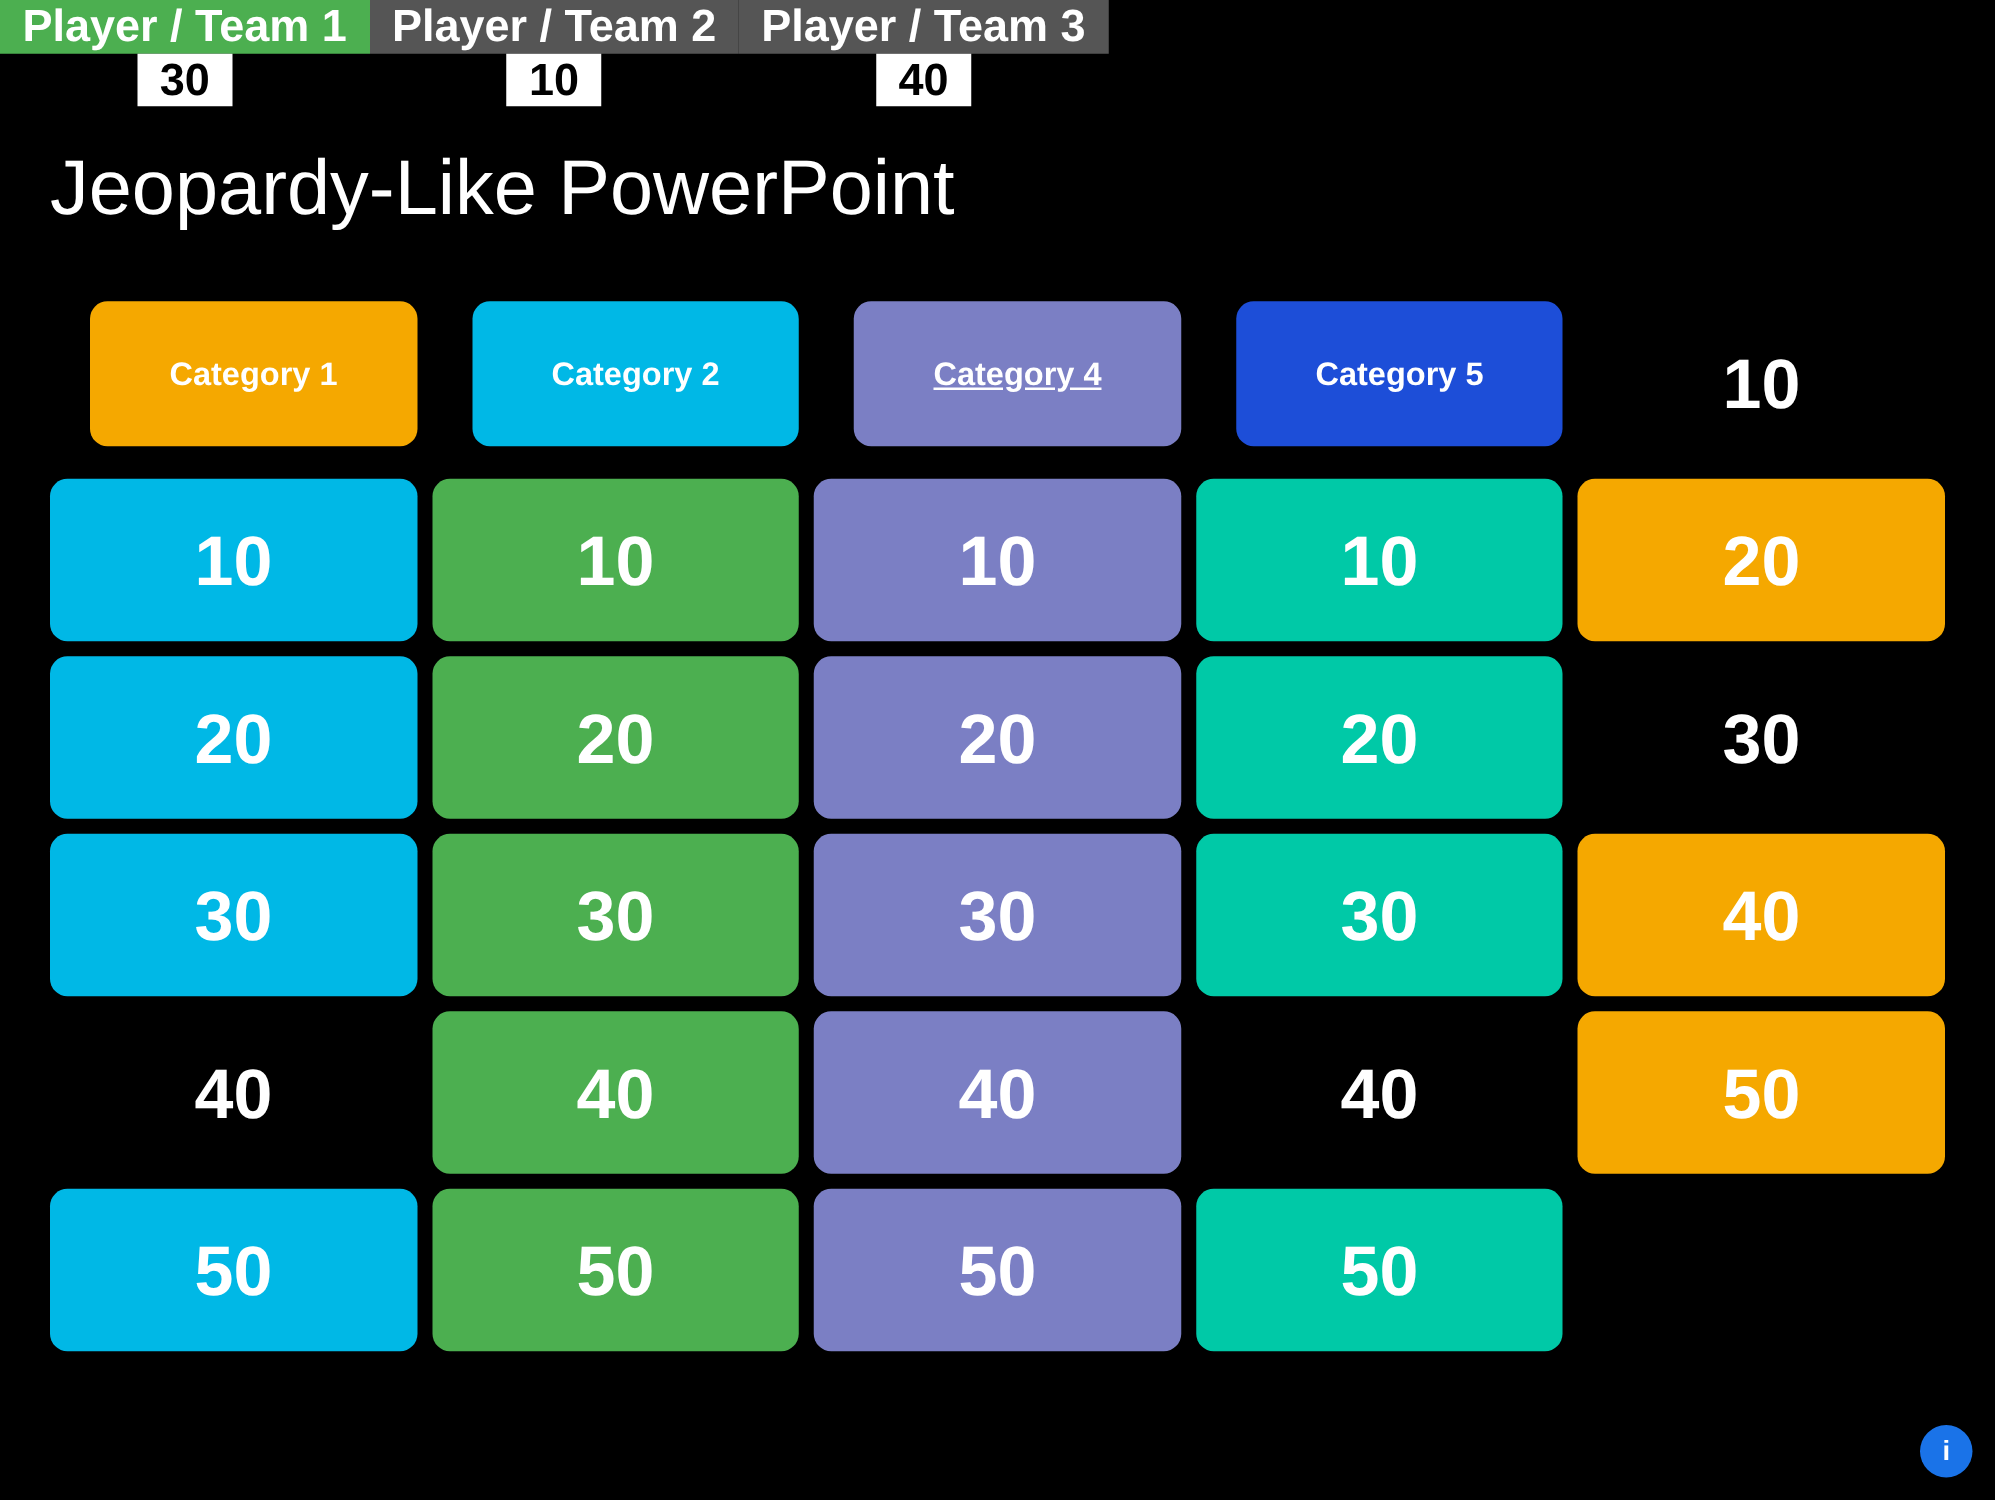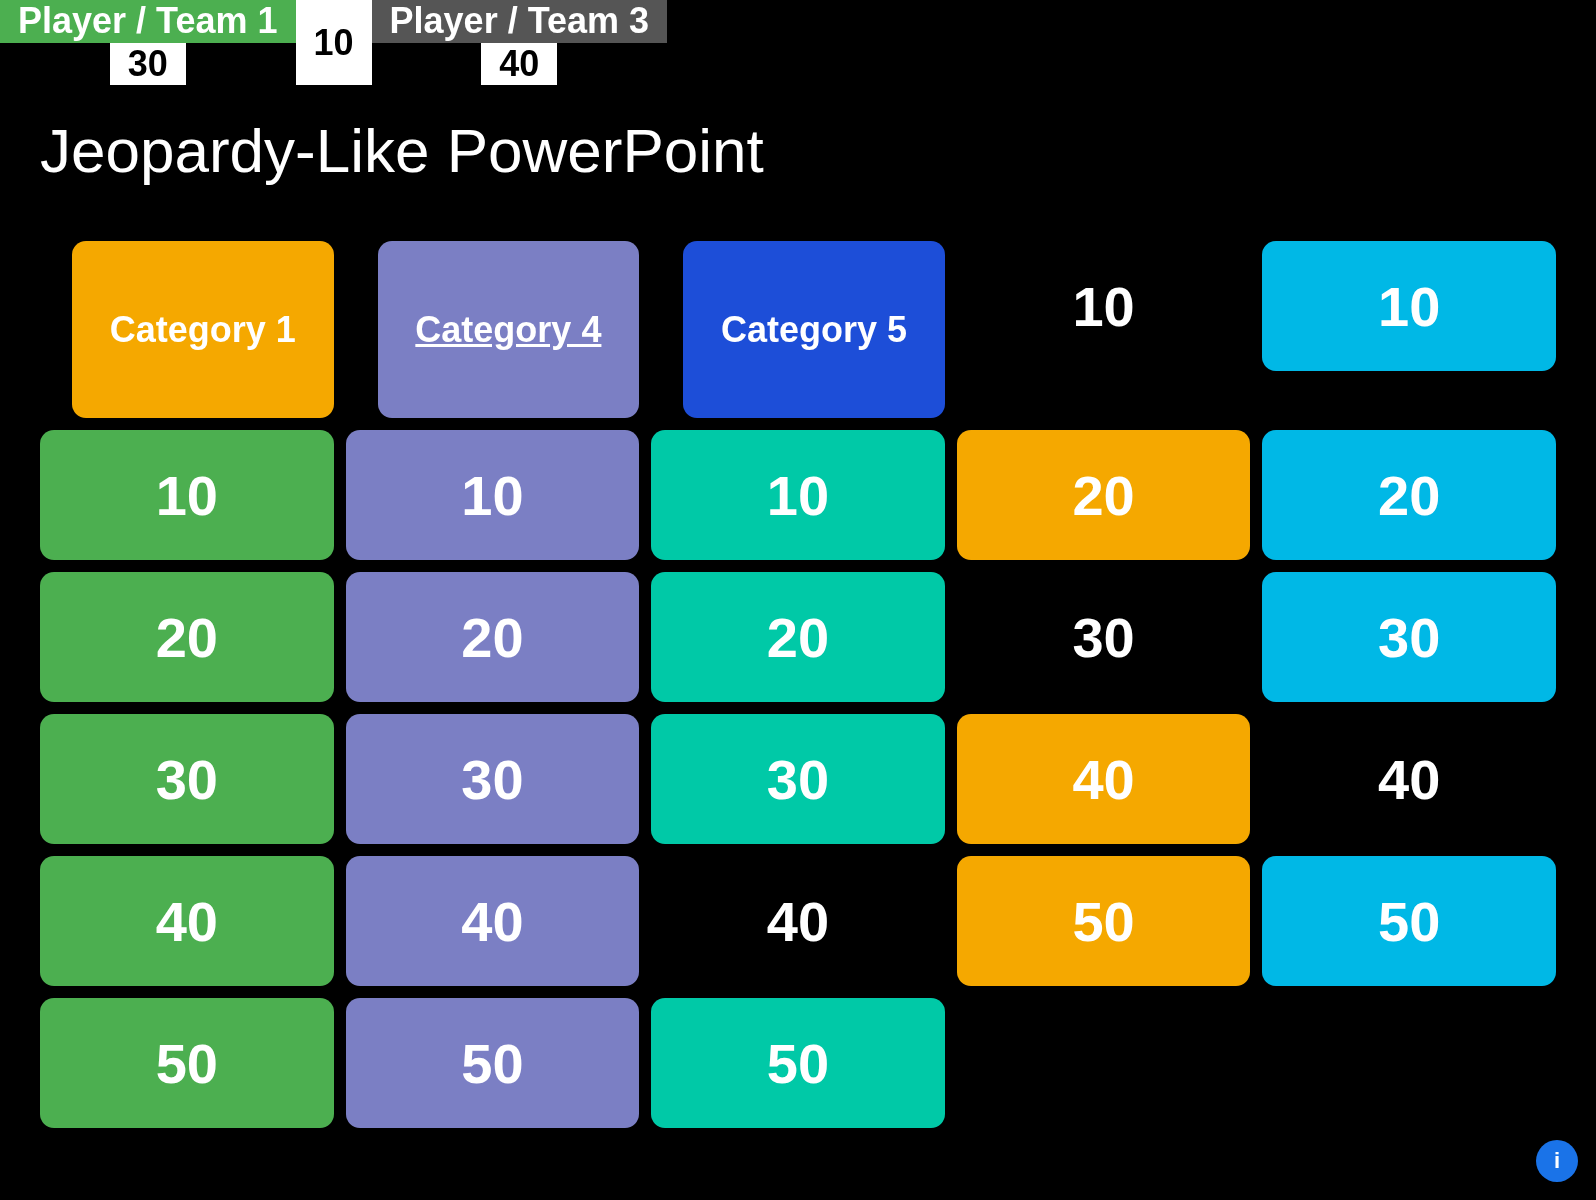--- a/index.html
+++ b/index.html
@@ -78,22 +78,22 @@
       display: flex;
       align-items: center;
       justify-content: center;
       font-weight: bold;
       cursor: pointer;
       position: relative;
     }
 
     
     .cat-header {
-      height: 177px;
-      font-size: 36px;
+      height: 116px;
+      font-size: 26px;
       color: #fff;
       text-align: center;
       padding: 10px;
       margin-left: 32px;
     }
 
     .cat-1 { background: #f5a800; }
     .cat-2 { background: #00b8e6; }
     .cat-3 { background: #4caf50; }
     .cat-4 { background: #7b7fc4; text-decoration: underline; }
@@ -139,32 +139,34 @@
   </style>
 </head>
 <body>
 
 <div id="score-bar">
     <div class="team-block">
       <div class="team-name team-1-name">Player / Team 1</div>
       <div class="team-score">30</div>
     </div>
     <div class="team-block">
+      <div class="team-name team-2-name">Player / Team 2</div>
       <div class="team-score">10</div>
     </div>
     <div class="team-block">
       <div class="team-name team-3-name">Player / Team 3</div>
       <div class="team-score">40</div>
     </div>
   </div>
 
 <div id="main">
   <div id="page-title">Jeopardy-Like PowerPoint</div>
   <div id="game-board">
       <div class="cell cat-header cat-1">Category 1</div>
+      <div class="cell cat-header cat-2">Category 2</div>
       <div class="cell cat-header cat-4">Category 4</div>
       <div class="cell cat-header cat-5">Category 5</div>
       <div class="cell val-cell used">10</div>
       <div class="cell val-cell col-2">10</div>
       <div class="cell val-cell col-3">10</div>
       <div class="cell val-cell col-4">10</div>
       <div class="cell val-cell col-5">10</div>
       <div class="cell val-cell col-1">20</div>
       <div class="cell val-cell col-2">20</div>
       <div class="cell val-cell col-3">20</div>

